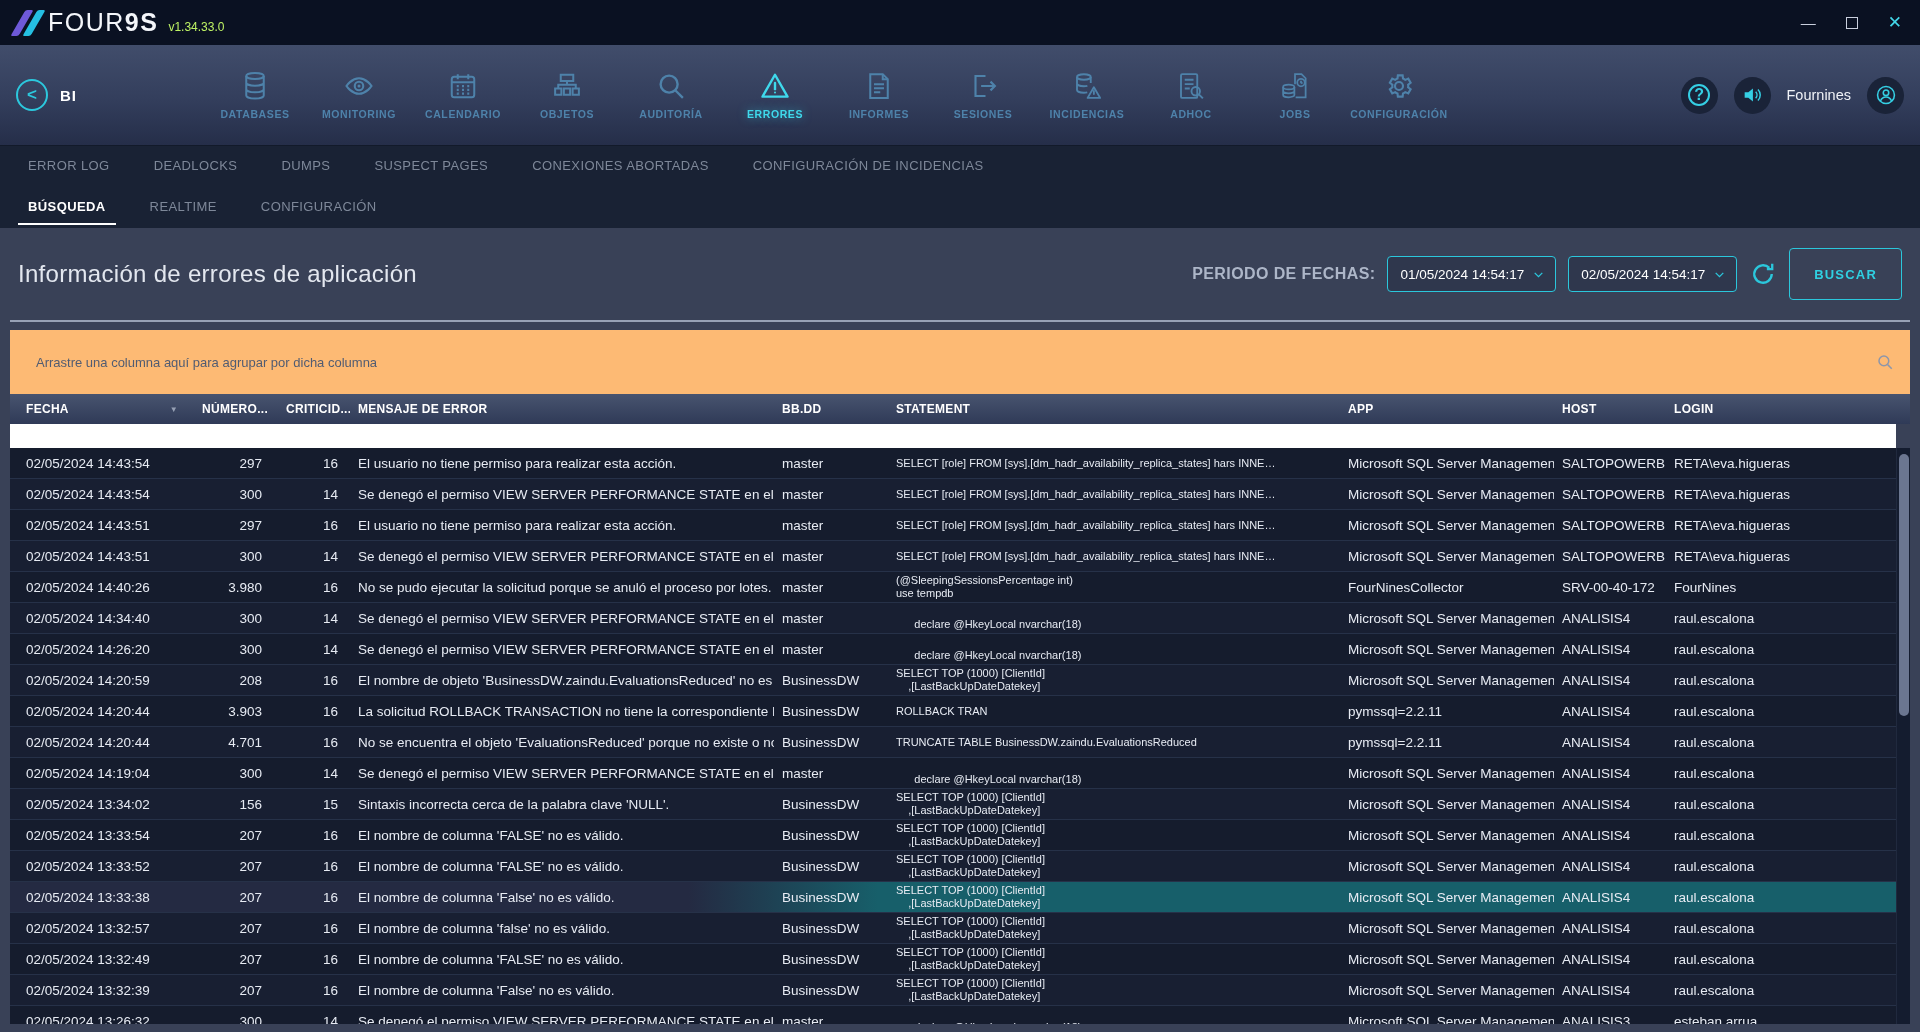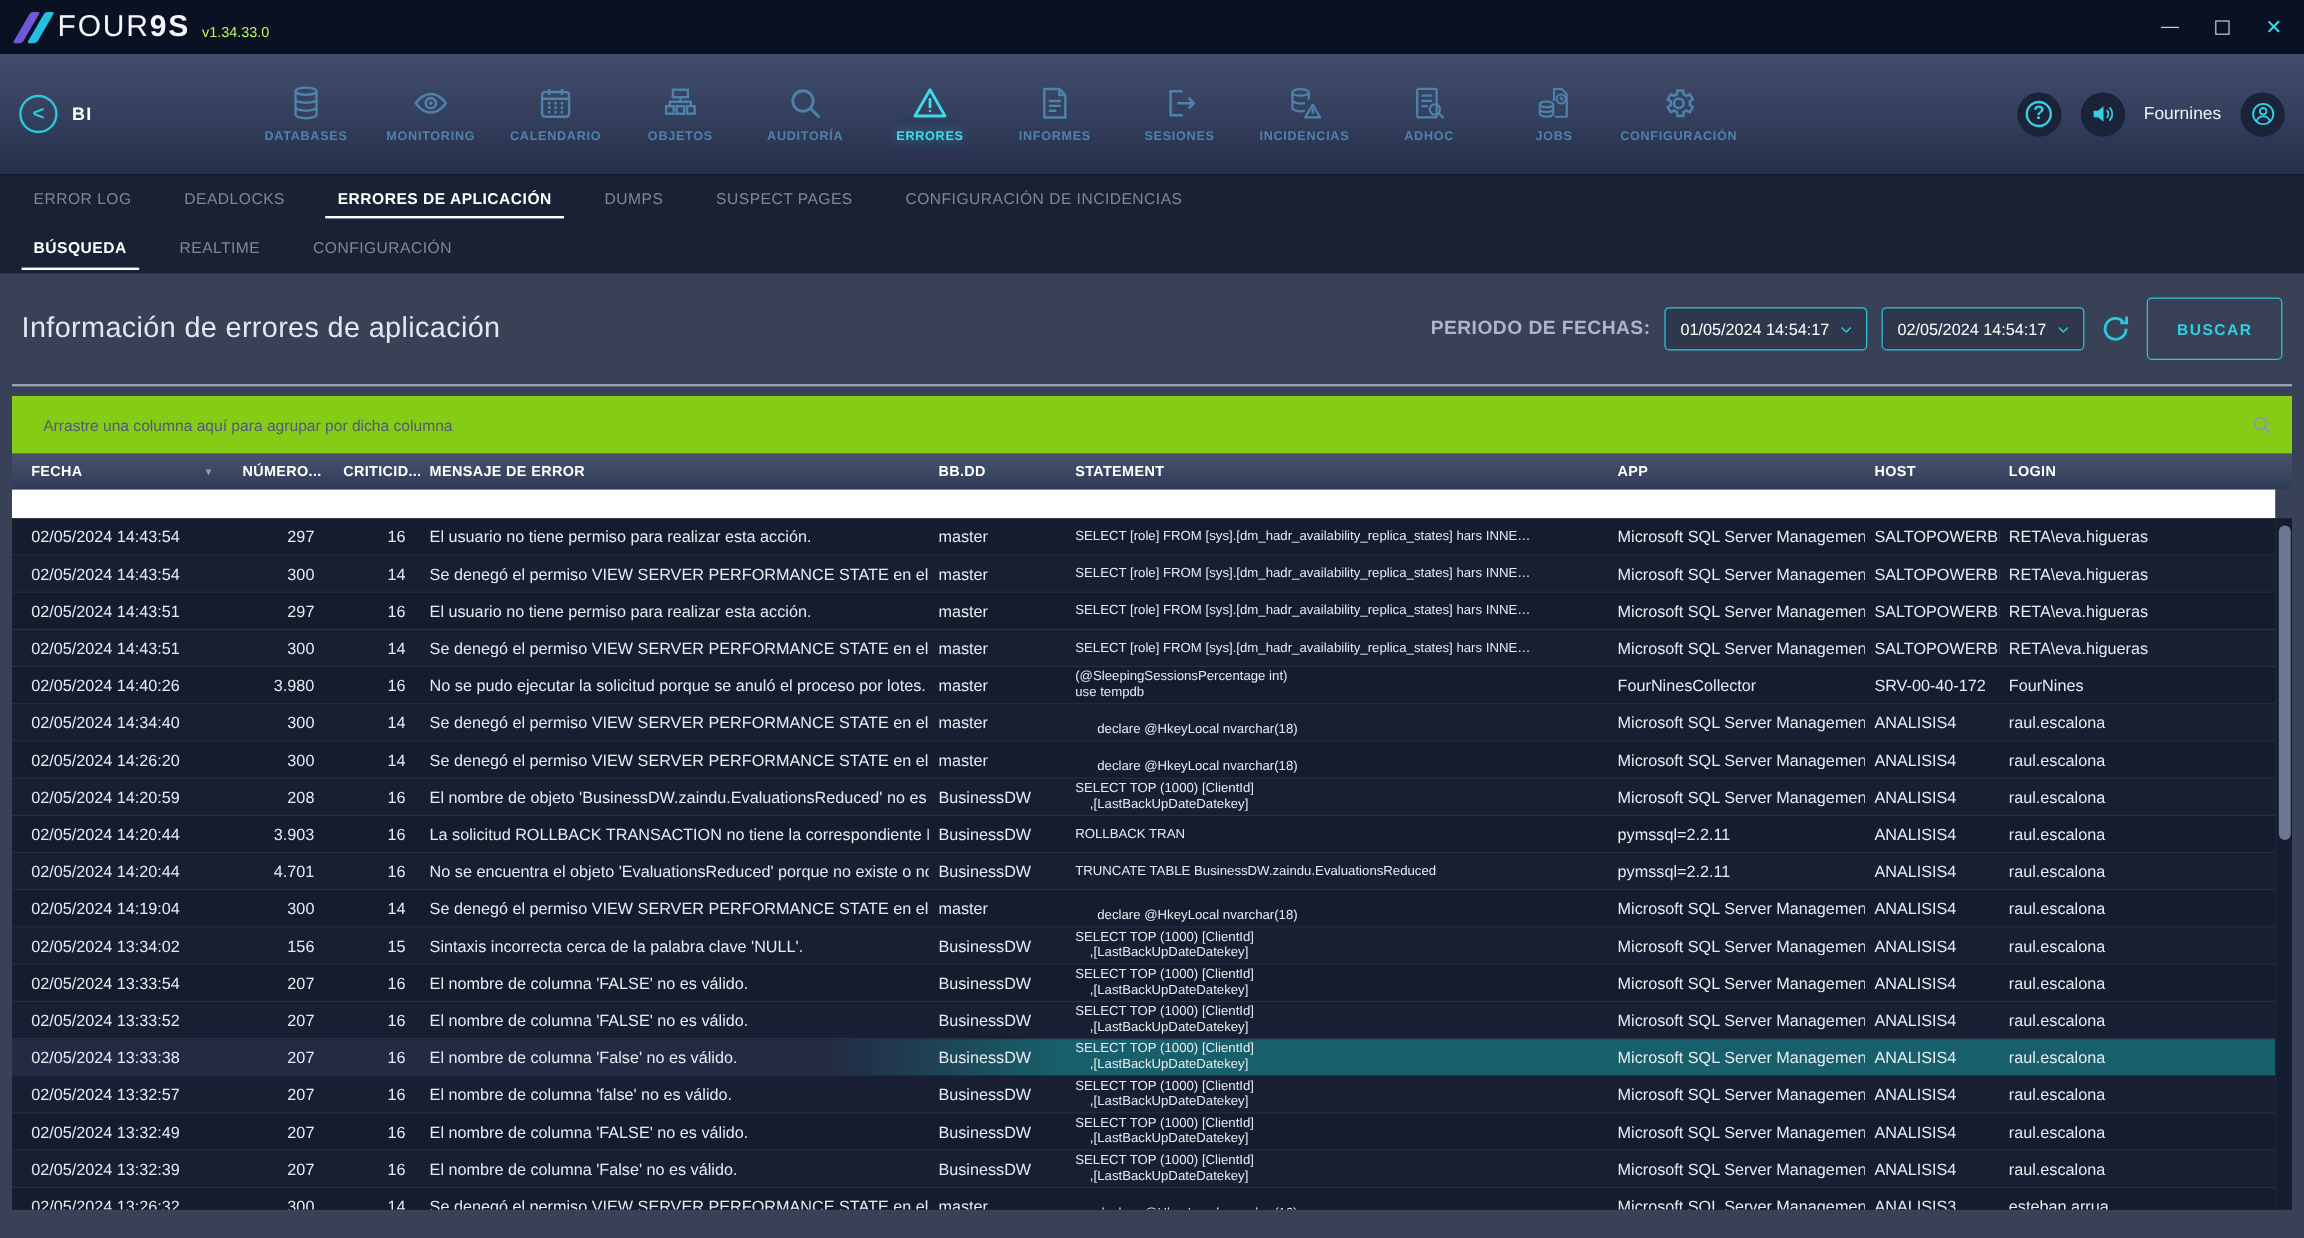--- a/index.html
+++ b/index.html
@@ -64,21 +64,21 @@
   .refresh-btn { color:#2bc7dc; background:none; border:none; cursor:pointer; display:flex; }
   .refresh-btn svg { width:28px; height:28px; }
   .buscar-btn { height:52px; border:1.5px solid #2bc7dc; border-radius:4px; color:#2fd0e2;
     background:transparent; font-size:13px; font-weight:700; letter-spacing:1.2px; padding:0 24px;
     cursor:pointer; font-family:inherit; }
 
   .divider { height:2px; background:#97a1b5; margin:0 10px; }
 
   
   .panel { margin:8px 10px 0; --cols:180px 84px 76px 424px 114px 452px 214px 112px 1fr; }
-  .group-bar { height:48px; background:#84cc16; display:flex; align-items:center; padding:0 16px 0 26px; }
+  .group-bar { height:64px; background:#fdba74; display:flex; align-items:center; padding:0 16px 0 26px; }
   .group-hint { color:#515c72; font-size:13px; }
   .group-search { margin-left:auto; color:#8d96aa; display:flex; cursor:pointer; }
   .group-search svg { width:18px; height:18px; }
 
   .grid-head { height:30px; background:linear-gradient(180deg,#48546f,#2f3a57);
     display:grid; grid-template-columns:var(--cols); align-items:center; color:#fff;
     font-size:12px; font-weight:700; letter-spacing:.3px; padding-right:14px; }
   .h-cell { padding-left:8px; white-space:nowrap; overflow:hidden; cursor:pointer; }
   .h-cell.c0 { padding-left:16px; display:flex; align-items:center; justify-content:space-between; padding-right:12px; }
   .h-cell.c1, .h-cell.c2 { padding-left:12px; }
@@ -267,23 +267,23 @@
           <circle cx="12" cy="9.5" r="3"></circle>
           <path d="M6 18.6c1-3 3.2-4.4 6-4.4s5 1.4 6 4.4"></path>
         </svg>
       </span>
   </div>
 </div>
 
 <div class="tabs1" id="tabs-primary">
     <span class="tab">ERROR LOG</span>
     <span class="tab">DEADLOCKS</span>
-    <span class="tab active">ERRORES DE APLICACIÓN</span>
     <span class="tab">DUMPS</span>
     <span class="tab">SUSPECT PAGES</span>
+    <span class="tab">CONEXIONES ABORTADAS</span>
     <span class="tab">CONFIGURACIÓN DE INCIDENCIAS</span>
   </div>
 <div class="tabs2" id="tabs-secondary">
     <span class="tab active">BÚSQUEDA</span>
     <span class="tab">REALTIME</span>
     <span class="tab">CONFIGURACIÓN</span>
   </div>
 
 <div class="section-head">
   <span class="page-title">Información de errores de aplicación</span>

